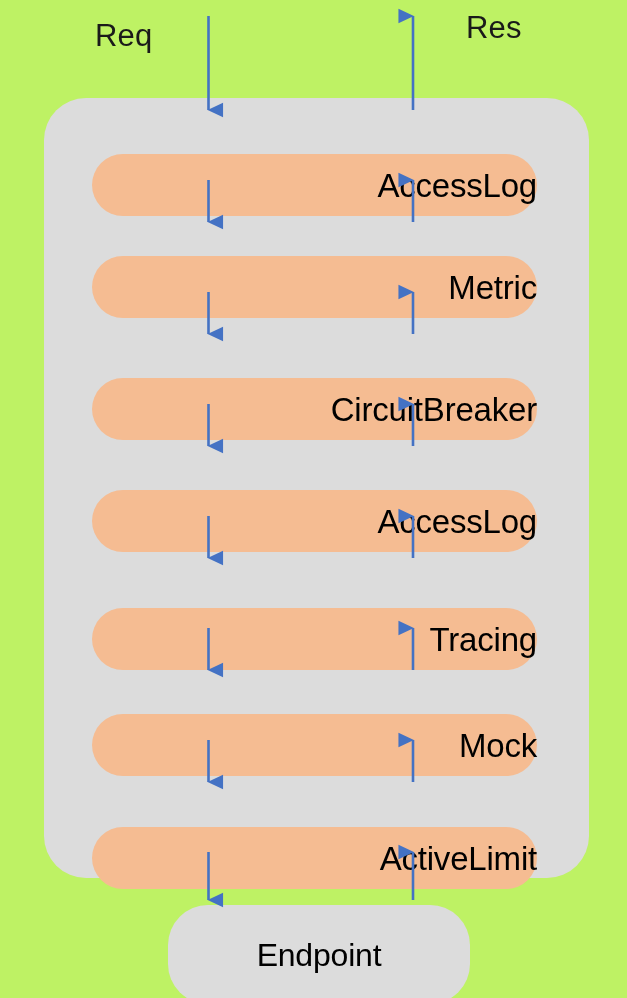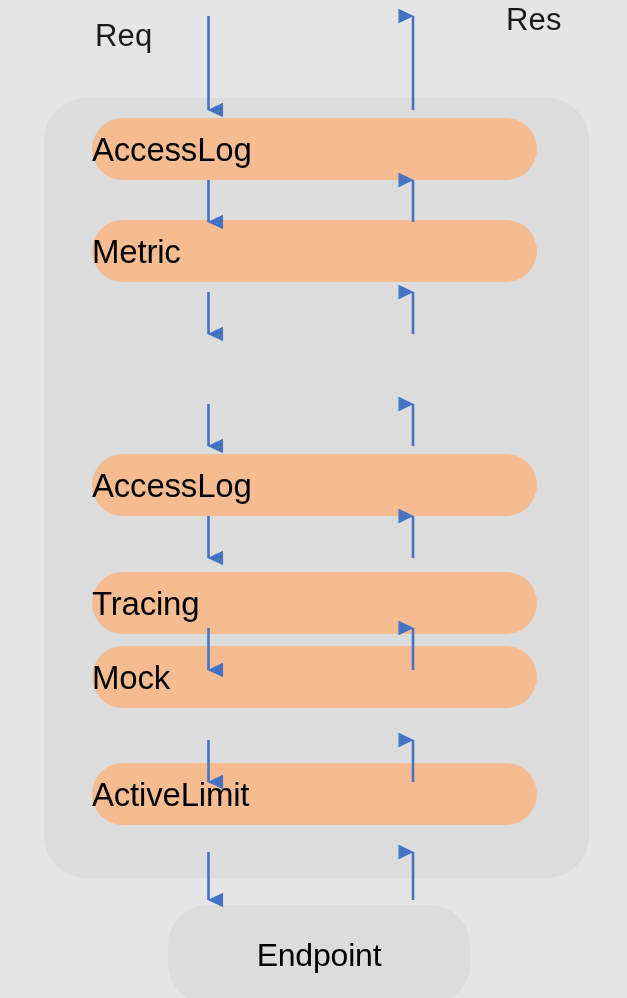--- a/index.html
+++ b/index.html
@@ -8,36 +8,36 @@
     padding: 0;
     background: #ffffff;
   }
   body {
     font-family: "Liberation Sans", sans-serif;
   }
   #canvas {
     position: relative;
     width: 627px;
     height: 998px;
-    background: #e5e5e5;
+    background: #bef264;
     overflow: hidden;
   }
 
   
   .edge-label {
     position: absolute;
     font-size: 31px;
     color: #1a1a1a;
     font-family: "Liberation Sans", sans-serif;
     white-space: nowrap;
     line-height: 1;
     letter-spacing: 0.2px;
   }
   #req-label { left: 95px;  top: 20px; }
-  #res-label { left: 466px; top: 4px; margin-left: 40px; }
+  #res-label { left: 466px; top: 12px; }
 
   
   #chain-container {
     position: absolute;
     left: 44px;
     top: 98px;
     width: 545px;
     height: 780px;
     background: #dcdcdc;
     border-radius: 42px;
@@ -46,22 +46,23 @@
   
   .pill {
     position: absolute;
     left: 92px;
     width: 445px;
     height: 62px;
     background: #f5bc92;
     border-radius: 31px;
     display: flex;
     align-items: center;
-    justify-content: flex-start;
+    justify-content: flex-end;
     box-sizing: border-box;
+    margin-top: 36px;
   }
   .pill-label {
     font-size: 33px;
     color: #000000;
     font-family: "Liberation Sans", sans-serif;
     line-height: 1;
     white-space: nowrap;
     letter-spacing: -0.2px;
   }
 
@@ -100,30 +101,33 @@
   <div class="edge-label" id="res-label">Res</div>
 
   <div id="chain-container"></div>
 
   <div class="pill" style="top:118px">
     <span class="pill-label">AccessLog</span>
   </div>
   <div class="pill" style="top:220px">
     <span class="pill-label">Metric</span>
   </div>
+  <div class="pill" style="top:342px">
+    <span class="pill-label">CircuitBreaker</span>
+  </div>
   <div class="pill" style="top:454px">
     <span class="pill-label">AccessLog</span>
   </div>
   <div class="pill" style="top:572px">
     <span class="pill-label">Tracing</span>
   </div>
-  <div class="pill" style="top:646px">
+  <div class="pill" style="top:678px">
     <span class="pill-label">Mock</span>
   </div>
-  <div class="pill" style="top:763px">
+  <div class="pill" style="top:791px">
     <span class="pill-label">ActiveLimit</span>
   </div>
 
   <div id="endpoint-box">
     <span class="pill-label">Endpoint</span>
   </div>
 
   <svg id="arrow-layer" viewBox="0 0 627 998" width="627" height="998">
     <defs>
       <marker id="arrow-down-head" viewBox="0 0 10 10" refX="5" refY="9" markerWidth="7" markerHeight="7" orient="auto-start-reverse">

